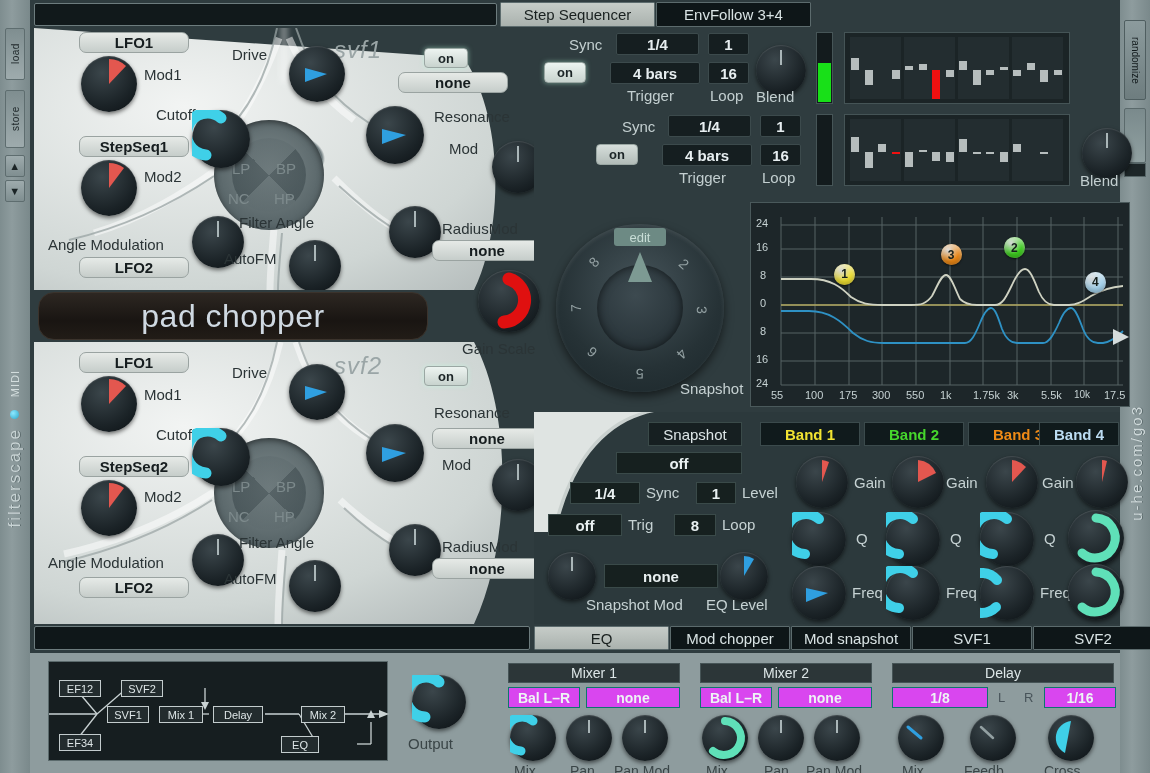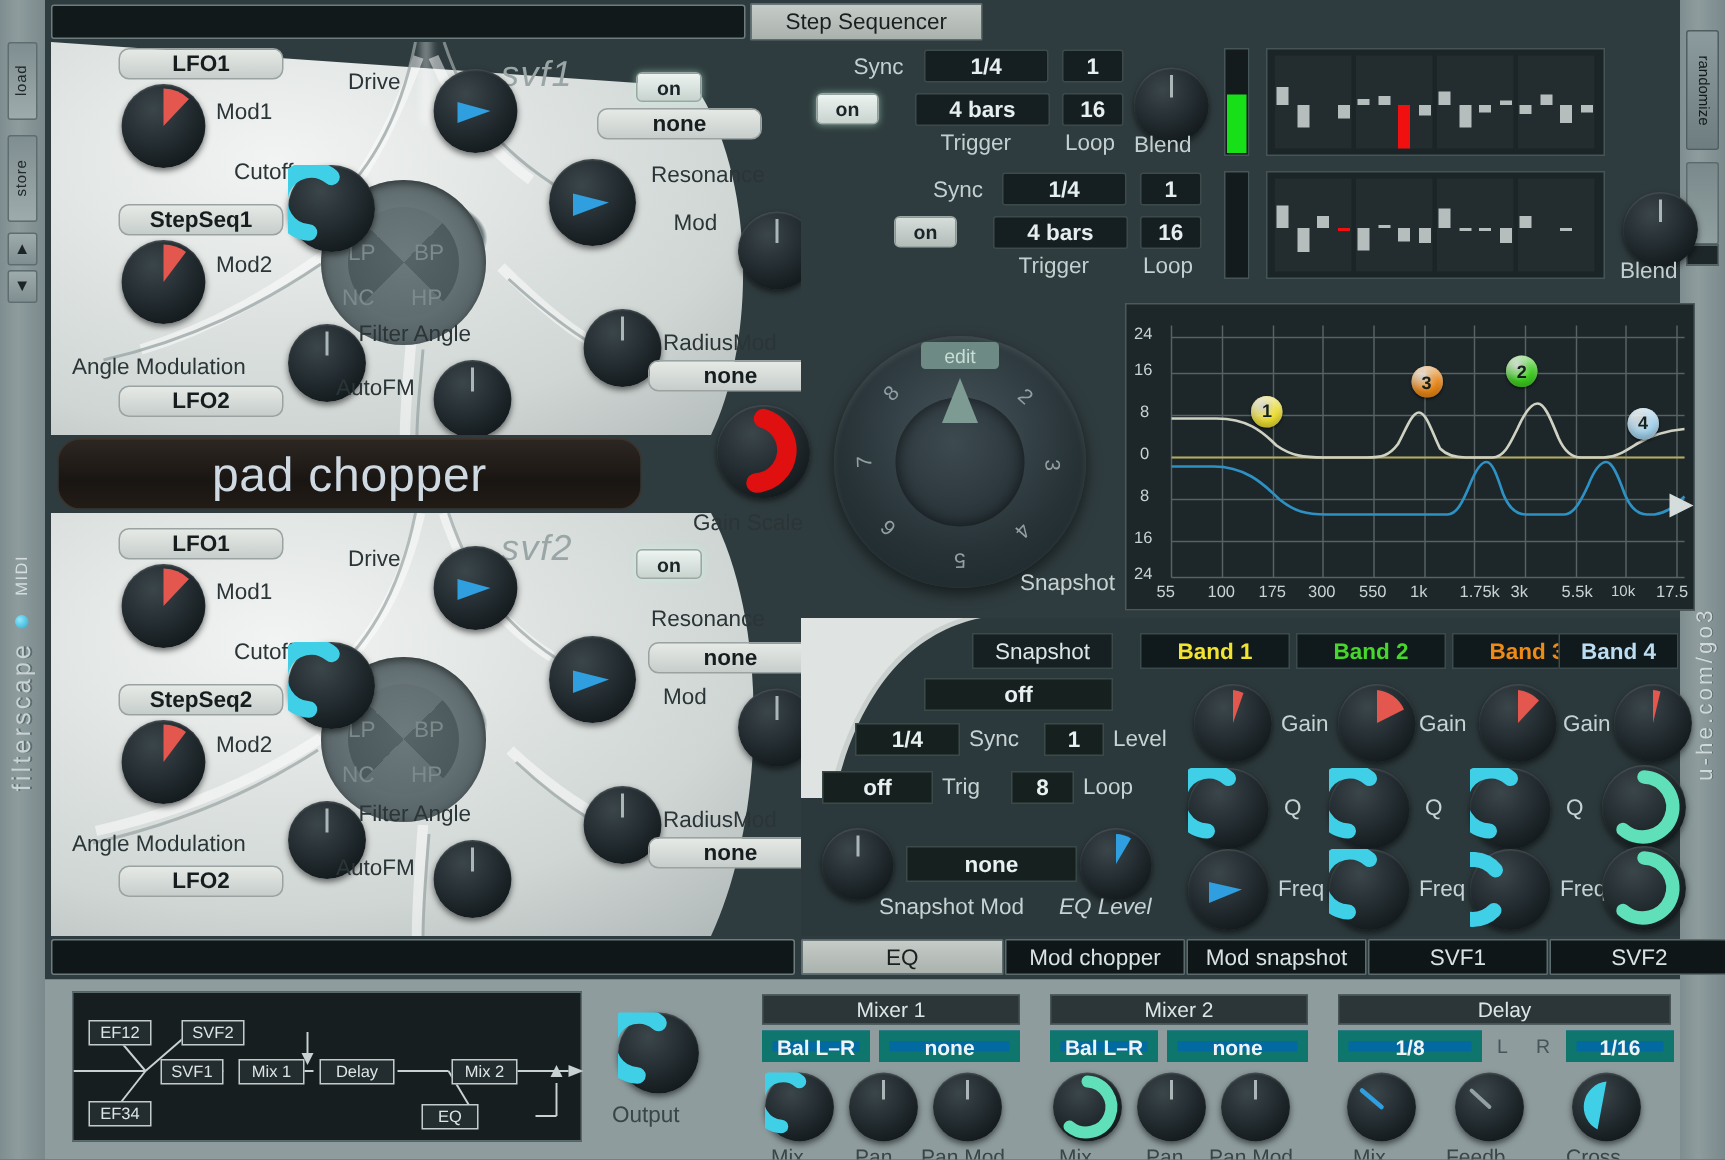--- a/index.html
+++ b/index.html
@@ -138,21 +138,21 @@
             box-shadow:0 1px 2px rgba(0,0,0,.6), inset 0 -3px 5px rgba(0,0,0,.25), inset 0 3px 4px rgba(255,255,255,.55); }
   .snapseg { position:absolute; color:#93a0a2; font-size:14px; }
 
   
   #bottom { position:absolute; left:30px; top:653px; width:1090px; height:120px; background:#8e9c9e; }
   .routebox { position:absolute; background:#161e20; border:1px solid #5b6a6c; }
   .rnode { position:absolute; background:#232c2e; border:1px solid #c3cccd; color:#dde5e6;
            font-size:11px; display:flex; align-items:center; justify-content:center; }
   .bheader { position:absolute; background:#2c3638; border:1px solid #465456;
              color:#dde6e7; font-size:14px; display:flex; align-items:center; justify-content:center; }
-  .bfield { position:absolute; background:#0369a1; border:7px solid #0f766e;
+  .bfield { position:absolute; background:#d946ef; border:1px solid #0f766e;
             color:#eef4f5; font-size:14px; font-weight:bold; display:flex; align-items:center; justify-content:center; }
   .blabel { position:absolute; color:#3a4547; font-size:14px; white-space:nowrap; }
 
   .eqpanel { position:absolute; background:#2c393c; }
   .bandhdr { position:absolute; background:#101a1c; border:1px solid #3b4a4c;
              display:flex; align-items:center; justify-content:center;
              font-size:15px; font-weight:bold; }
   .eqlbl { position:absolute; color:#c6d2d3; font-size:15px; }
   .eqfield { position:absolute; background:#16201f; border:1px solid #3a4a49;
              color:#e9f0f1; font-size:15px; font-weight:bold;
@@ -179,20 +179,21 @@
     <div class="rslot-dark" style="top:163px;height:14px;"></div>
     <div class="vlabel" style="top:405px;left:auto;right:5px;font-size:15px;color:#cfd9da;">u-he.com/go3</div>
   </div>
 
   <div id="panel">
 
     <div class="topfield"></div>
 
     <div class="tabrow" style="left:470px;">
       <div class="tab active" style="width:155px;">Step Sequencer</div>
+      <div class="tab" style="width:155px;">EnvFollow 3+4</div>
     </div>
 
     <div style="position:absolute;left:0;top:28px;width:1090px;height:597px;background:#2f3c3f;"></div>
 
     <div class="plate" style="left:4px;top:28px;width:500px;height:262px;">
       <div class="plate-bg"></div>
       <svg style="position:absolute;inset:0;" width="500" height="262">
         <path d="M0,0 L500,0 L500,262 L440,262 C470,200 470,90 430,30 Z" fill="#2f3c3f"></path>
         <path d="M250,55 L250,-10" stroke="#fff" stroke-width="6" opacity="0.45" filter="blur(3px)"></path>
         <g stroke="#ffffff" stroke-opacity="0.5" stroke-width="7" fill="none">
@@ -577,21 +578,21 @@
       <div class="knob" style="left:14px;top:140px;width:48px;height:48px;">
         <div class="tick" style="transform:rotate(0deg);"></div>
       </div>
       <div class="eqfield" style="left:70px;top:152px;width:114px;height:24px;">none</div>
       <span class="eqlbl" style="left:52px;top:184px;">Snapshot Mod</span>
       <div class="knob" style="left:186px;top:140px;width:48px;height:48px;">
         <svg viewBox="0 0 48 48">
             <path d="M24 24 L24 4 A20 20 0 0 1 34 7 Z" fill="#2f9fe0"></path>
           </svg>
       </div>
-      <span class="eqlbl" style="left:172px;top:184px;font-style:italic;">EQ Level</span>
+      <span class="eqlbl" style="left:172px;top:184px;">EQ Level</span>
 
       <div class="bandhdr" style="left:226px;top:10px;width:100px;height:24px;">
         <span style="color: rgb(242, 227, 50);">Band 1</span>
       </div>
       <div class="bandhdr" style="left:330px;top:10px;width:100px;height:24px;">
         <span style="color: rgb(70, 214, 44);">Band 2</span>
       </div>
       <div class="bandhdr" style="left:434px;top:10px;width:100px;height:24px;">
         <span style="color: rgb(239, 138, 22);">Band 3</span>
       </div>

